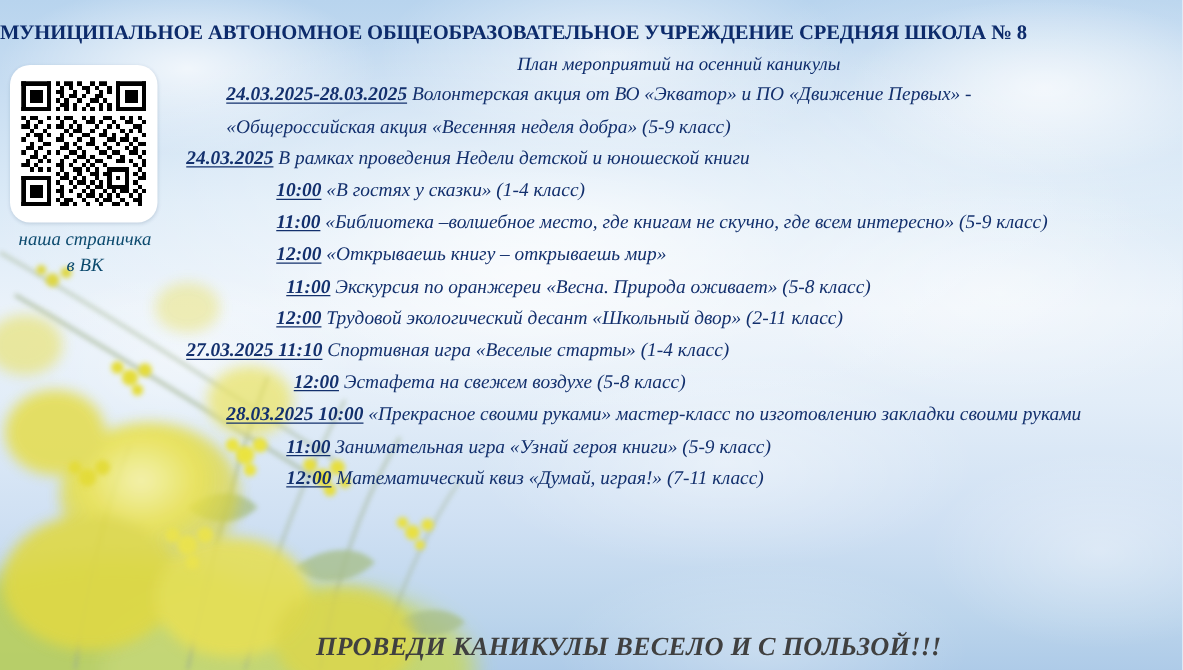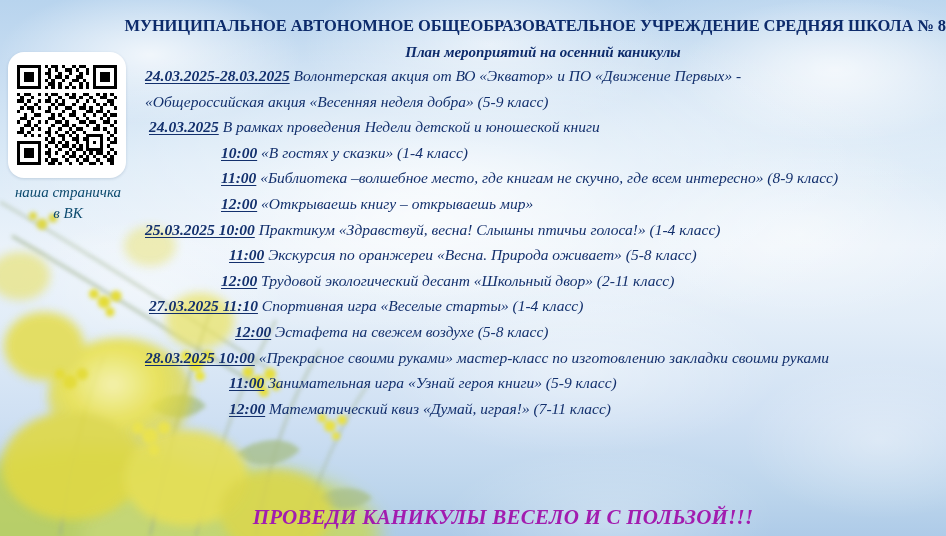--- a/index.html
+++ b/index.html
@@ -91,36 +91,36 @@
     font-style: italic;
     font-size: 15px;
     line-height: 21px;
   }
 
   
   .title {
     position: absolute;
     left: 0; top: 16px;
     width: 946px;
-    text-align: right;
+    text-align: left;
     color: #0d2b6b;
     font-family: "Liberation Serif", "DejaVu Serif", serif;
     font-weight: bold;
     font-size: 16.5px;
     letter-spacing: -0.1px;
     white-space: nowrap;
   }
 
   .subtitle {
     position: absolute;
     left: 140px; top: 44px;
     width: 806px;
     text-align: center;
     color: #0d2b6b;
-    font-weight: bold;
+    font-weight: normal;
     font-style: italic;
     font-size: 15px;
   }
 
   .sched {
     position: absolute;
     left: 145px;
     top: 63px;
     width: 801px;
   }
@@ -134,32 +134,32 @@
   }
   .line .lead {
     font-weight: bold;
     font-style: italic;
     text-decoration: underline;
     text-underline-offset: 2px;
   }
   .line.cont { letter-spacing: 0; }
 
   
-  .ind-0 { padding-left: 0px; }
+  .ind-0 { padding-left: 0px; margin-left: 36px; }
   .ind-1 { padding-left: 4px; }
   .ind-2 { padding-left: 76px; }
   .ind-3 { padding-left: 84px; }
   .ind-4 { padding-left: 90px; }
 
   .slogan {
     position: absolute;
     left: 0; top: 505px;
     width: 946px;
     text-align: center;
-    color: #a21caf;
+    color: #404040;
     font-weight: bold;
     font-style: italic;
     font-size: 21px;
     letter-spacing: .2px;
   }
   .slogan-inner { display: inline-block; padding-left: 60px; }
 </style>
 </head>
 <body>
 
@@ -545,23 +545,22 @@
   </div>
 
   <div class="title">МУНИЦИПАЛЬНОЕ АВТОНОМНОЕ ОБЩЕОБРАЗОВАТЕЛЬНОЕ УЧРЕЖДЕНИЕ СРЕДНЯЯ ШКОЛА № 8</div>
   <div class="subtitle">План мероприятий на осенний каникулы</div>
 
   <div class="sched" id="schedule-list">
       <div class="line ind-0"><span class="lead">24.03.2025-28.03.2025</span><span> Волонтерская акция от ВО «Экватор» и ПО «Движение Первых» -</span></div>
       <div class="line ind-0 cont"><span>«Общероссийская акция «Весенняя неделя добра» (5-9 класс)</span></div>
       <div class="line ind-1"><span class="lead">24.03.2025</span><span>  В рамках проведения Недели детской и юношеской книги</span></div>
       <div class="line ind-2"><span class="lead">10:00</span><span> «В гостях у сказки» (1-4 класс)</span></div>
-      <div class="line ind-2"><span class="lead">11:00</span><span> «Библиотека –волшебное место, где книгам не скучно, где всем интересно» (8-9 класс)</span></div>
+      <div class="line ind-2"><span class="lead">11:00</span><span> «Библиотека –волшебное место, где книгам не скучно, где всем интересно» (5-9 класс)</span></div>
       <div class="line ind-2"><span class="lead">12:00</span><span> «Открываешь книгу – открываешь мир»</span></div>
-      <div class="line ind-0"><span class="lead">25.03.2025 10:00</span><span>  Практикум «Здравствуй, весна! Слышны птичьи голоса!» (1-4 класс)</span></div>
       <div class="line ind-3"><span class="lead">11:00</span><span> Экскурсия по оранжереи «Весна. Природа оживает» (5-8 класс)</span></div>
       <div class="line ind-2"><span class="lead">12:00</span><span> Трудовой экологический десант  «Школьный двор» (2-11 класс)</span></div>
       <div class="line ind-1"><span class="lead">27.03.2025 11:10</span><span> Спортивная игра «Веселые старты» (1-4 класс)</span></div>
       <div class="line ind-4"><span class="lead">12:00</span><span>  Эстафета на свежем воздухе (5-8 класс)</span></div>
       <div class="line ind-0"><span class="lead">28.03.2025 10:00</span><span> «Прекрасное своими руками» мастер-класс по изготовлению закладки своими руками</span></div>
       <div class="line ind-3"><span class="lead">11:00</span><span> Занимательная игра «Узнай героя книги» (5-9 класс)</span></div>
       <div class="line ind-3"><span class="lead">12:00</span><span> Математический квиз «Думай, играя!» (7-11 класс)</span></div>
     </div>
 
   <div class="slogan">

